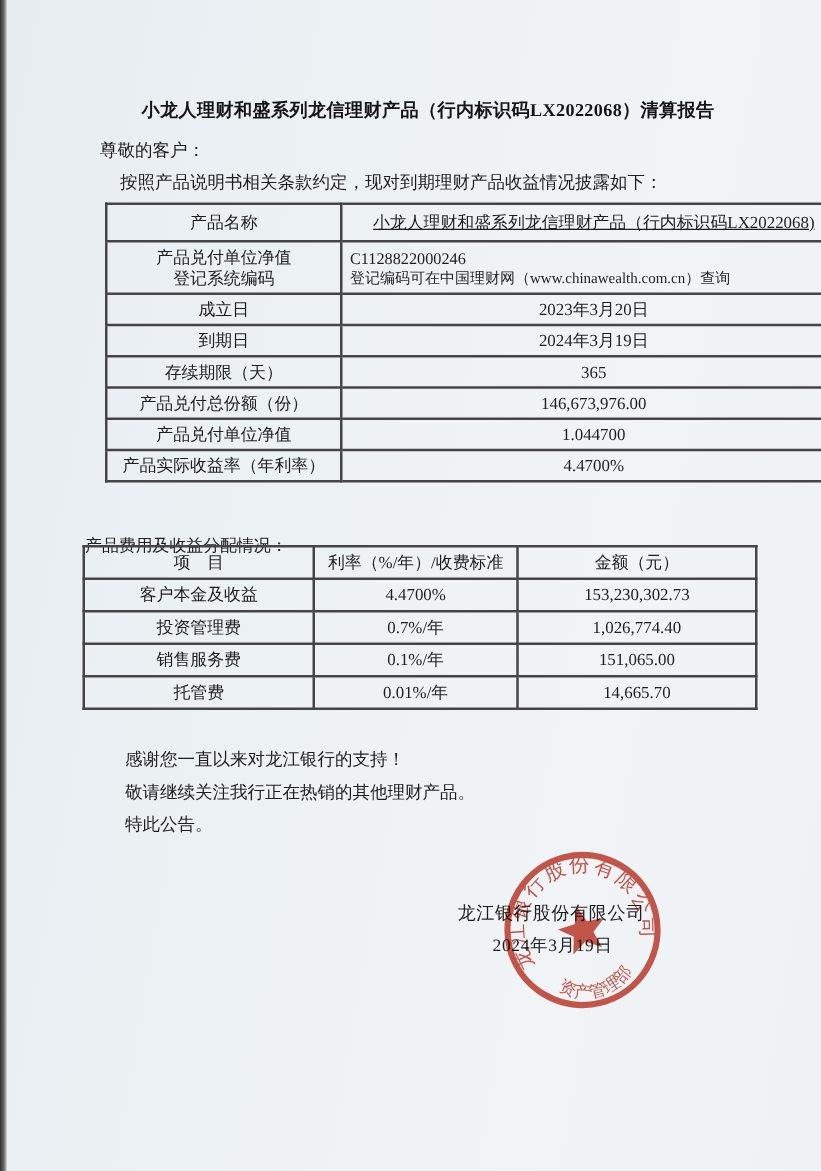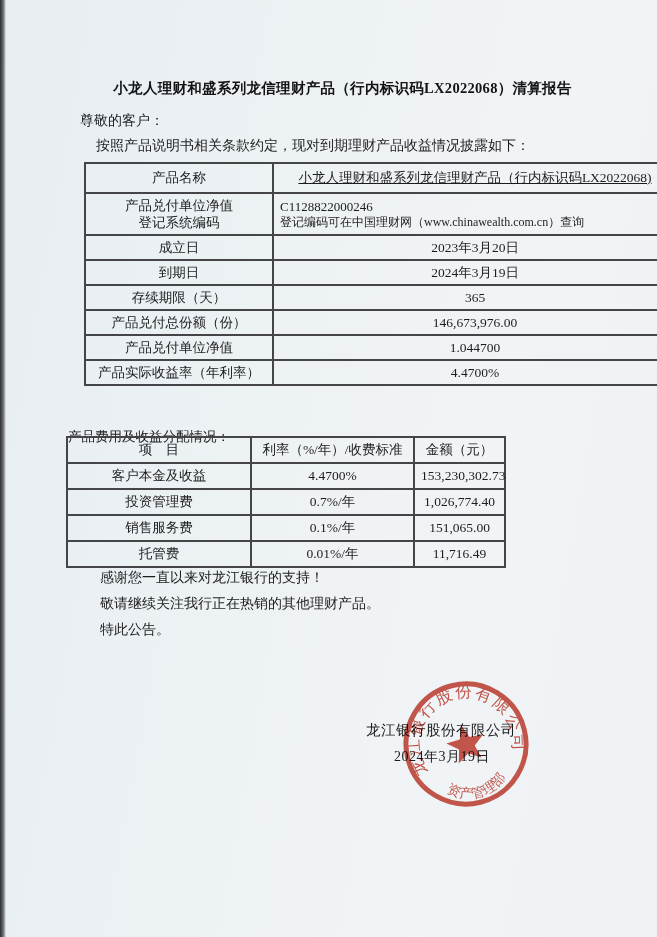--- a/index.html
+++ b/index.html
@@ -34,26 +34,26 @@
   .tbl-product col.c1{width:188px;}
   .tbl-product tr.r1{height:30px;}
   .tbl-product tr.r2{height:42px;}
   .tbl-product tr.rn{height:25px;padding-left:48px;}
   .tbl-product td.val-left{text-align:center;text-decoration:underline;}
   .cell-code{display:block;text-align:left;font-size:13px;line-height:17px;}
   .cell-note{display:block;text-align:left;font-size:12px;line-height:15px;color:#242426;}
   .lbl2{display:block;line-height:17px;}
 
   .fees-heading{position:absolute;left:68px;top:412px;font-size:13.5px;margin-top:16px;}
-  .tbl-fees{position:absolute;left:66px;top:436px;width:440px;padding-left:48px;}
+  .tbl-fees{position:absolute;left:66px;top:436px;width:540px;padding-left:48px;}
   .tbl-fees col.c1{width:184px;}
   .tbl-fees col.c2{width:163px;}
   .tbl-fees tr{height:26px;}
 
-  .closing{position:absolute;left:100px;top:565px;font-size:14px;line-height:26px;}
+  .closing{position:absolute;left:100px;top:596px;font-size:14px;line-height:26px;}
   .sig-company{position:absolute;left:366px;top:721px;font-size:14.5px;letter-spacing:.5px;}
   .sig-date{position:absolute;left:394px;top:748px;font-size:14px;letter-spacing:.5px;}
 
   .stamp{
     position:absolute;left:386px;top:664px;width:160px;height:160px;
     transform:rotate(-14deg);
     mix-blend-mode:multiply;opacity:.85;
   }
 </style>
 </head>
@@ -138,21 +138,21 @@
         <td>1,026,774.40</td>
       </tr>
       <tr>
         <td>销售服务费</td>
         <td>0.1%/年</td>
         <td>151,065.00</td>
       </tr>
       <tr>
         <td>托管费</td>
         <td>0.01%/年</td>
-        <td>11,716.49</td>
+        <td>14,665.70</td>
       </tr>
     </tbody>
   </table>
 
   <div class="closing">
     <div>感谢您一直以来对龙江银行的支持！</div>
     <div>敬请继续关注我行正在热销的其他理财产品。</div>
     <div>特此公告。</div>
   </div>
 

